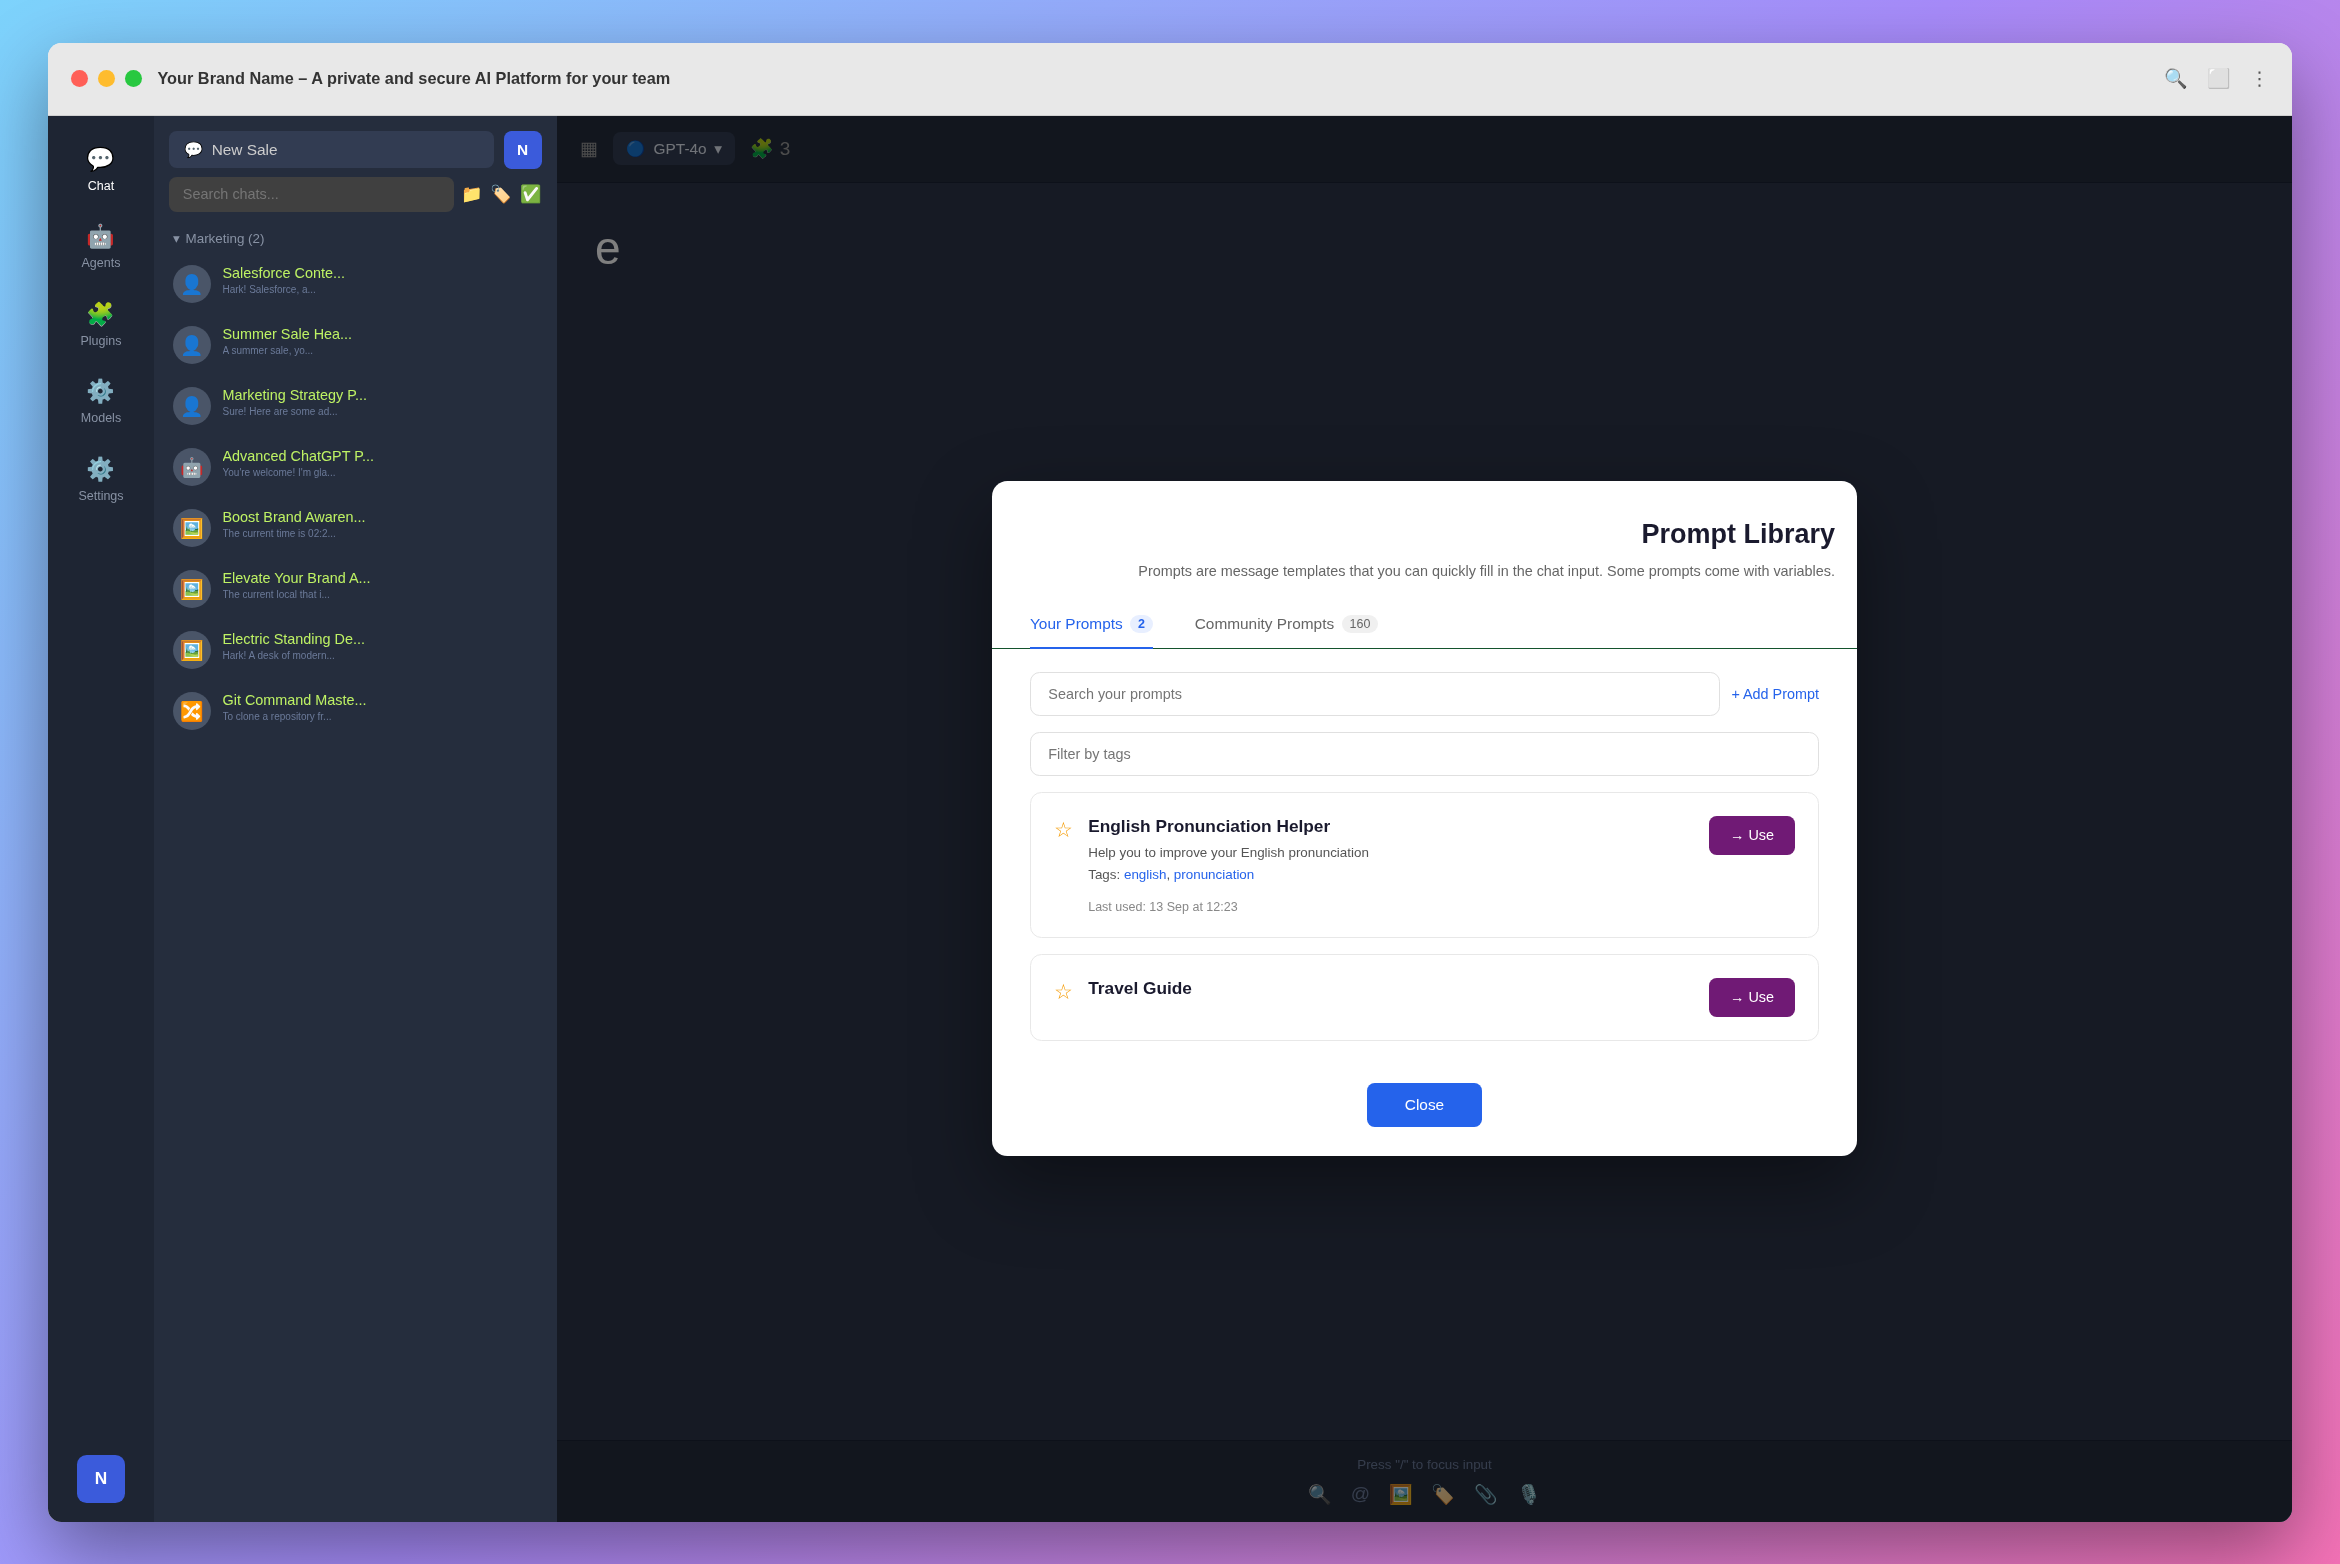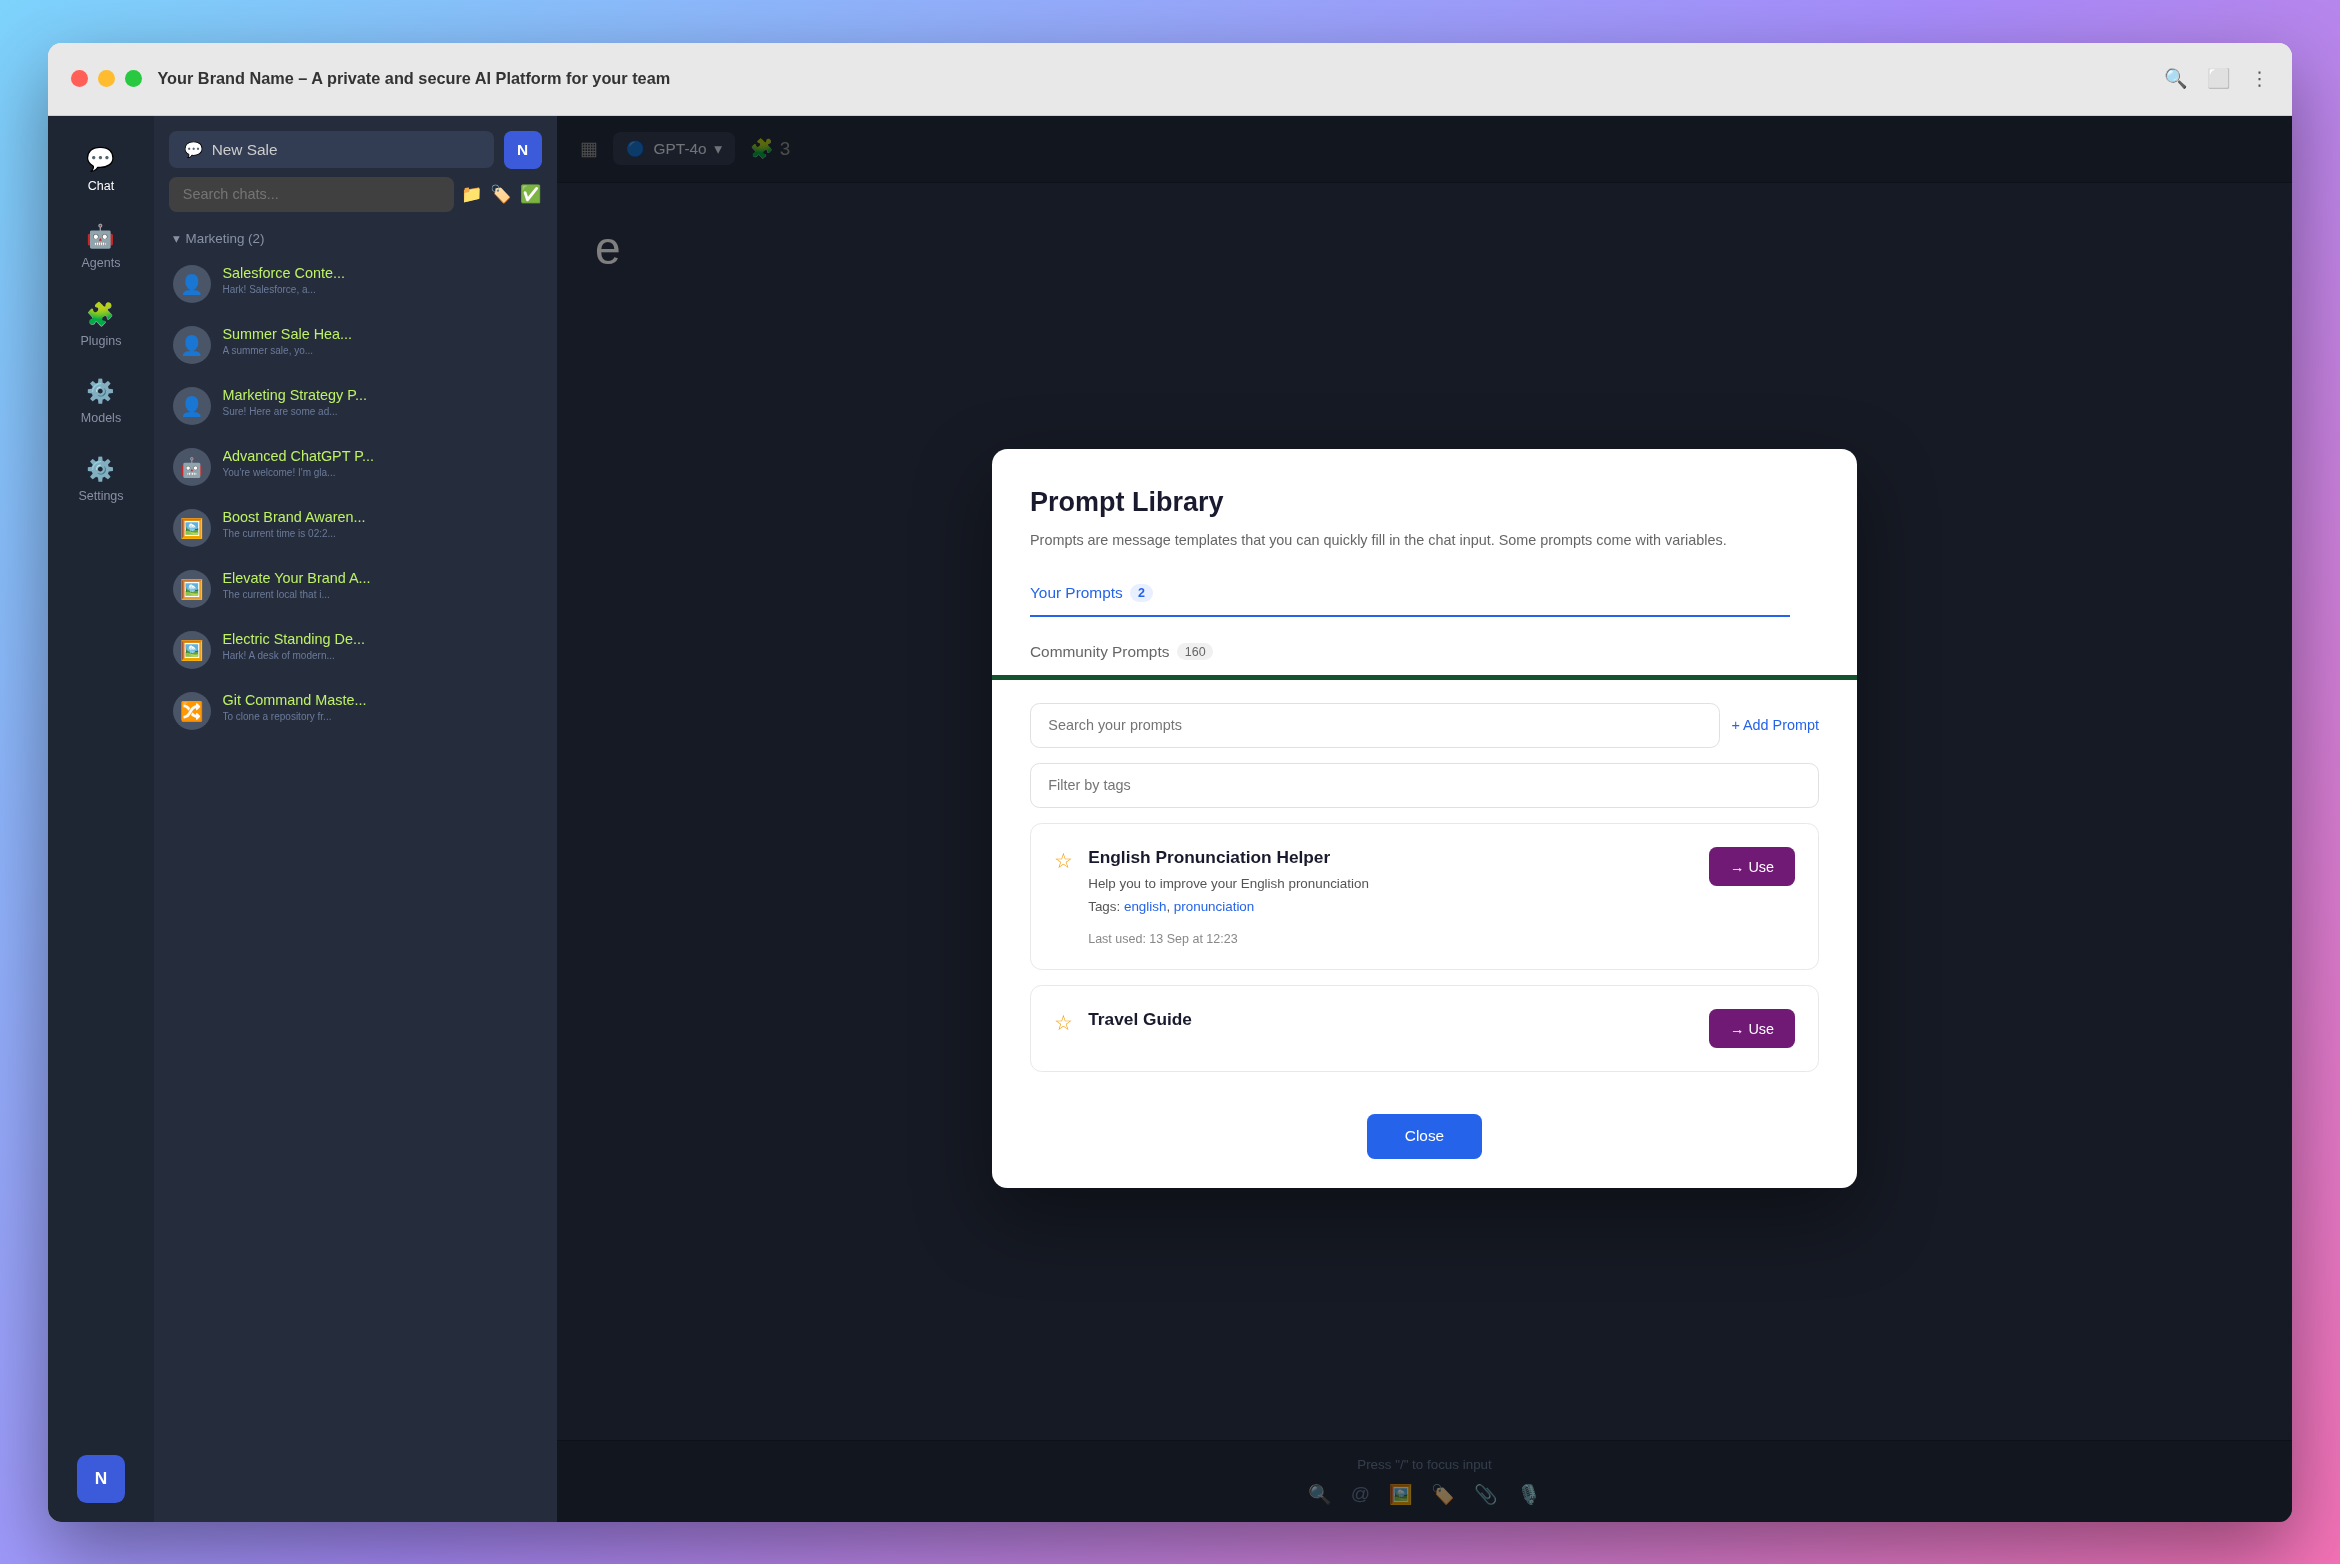--- a/index.html
+++ b/index.html
@@ -307,43 +307,42 @@
       border-radius: 15.4px;
       width: 865px;
       max-height: 749px;
       display: flex;
       flex-direction: column;
       box-shadow: 0 29px 77px rgba(0,0,0,0.4);
       overflow: hidden;
     }
 
     .modal-header {
-      padding: 38px 38px 19px;
-      text-align: left;
+      padding: 38px 22px 19px;
+      text-align: right;
     }
 
     .modal-title {
       font-size: 27px;
       font-weight: 700;
       color: #1a1a2e;
       margin-bottom: 11.5px;
     }
 
     .modal-subtitle {
       font-size: 14.4px;
       color: #666;
       line-height: 1.5;
     }
 
     .modal-tabs {
       display: flex;
       gap: 13px;
       padding: 0 38px;
-      border-bottom: 5px solid #14532d;
-      flex-direction: column;
+      border-bottom: 1px solid #14532d;
     }
 
     .modal-tab {
       padding: 13.4px 0;
       margin-right: 29px;
       font-size: 15.4px;
       cursor: pointer;
       display: flex;
       align-items: center;
       gap: 7.7px;

